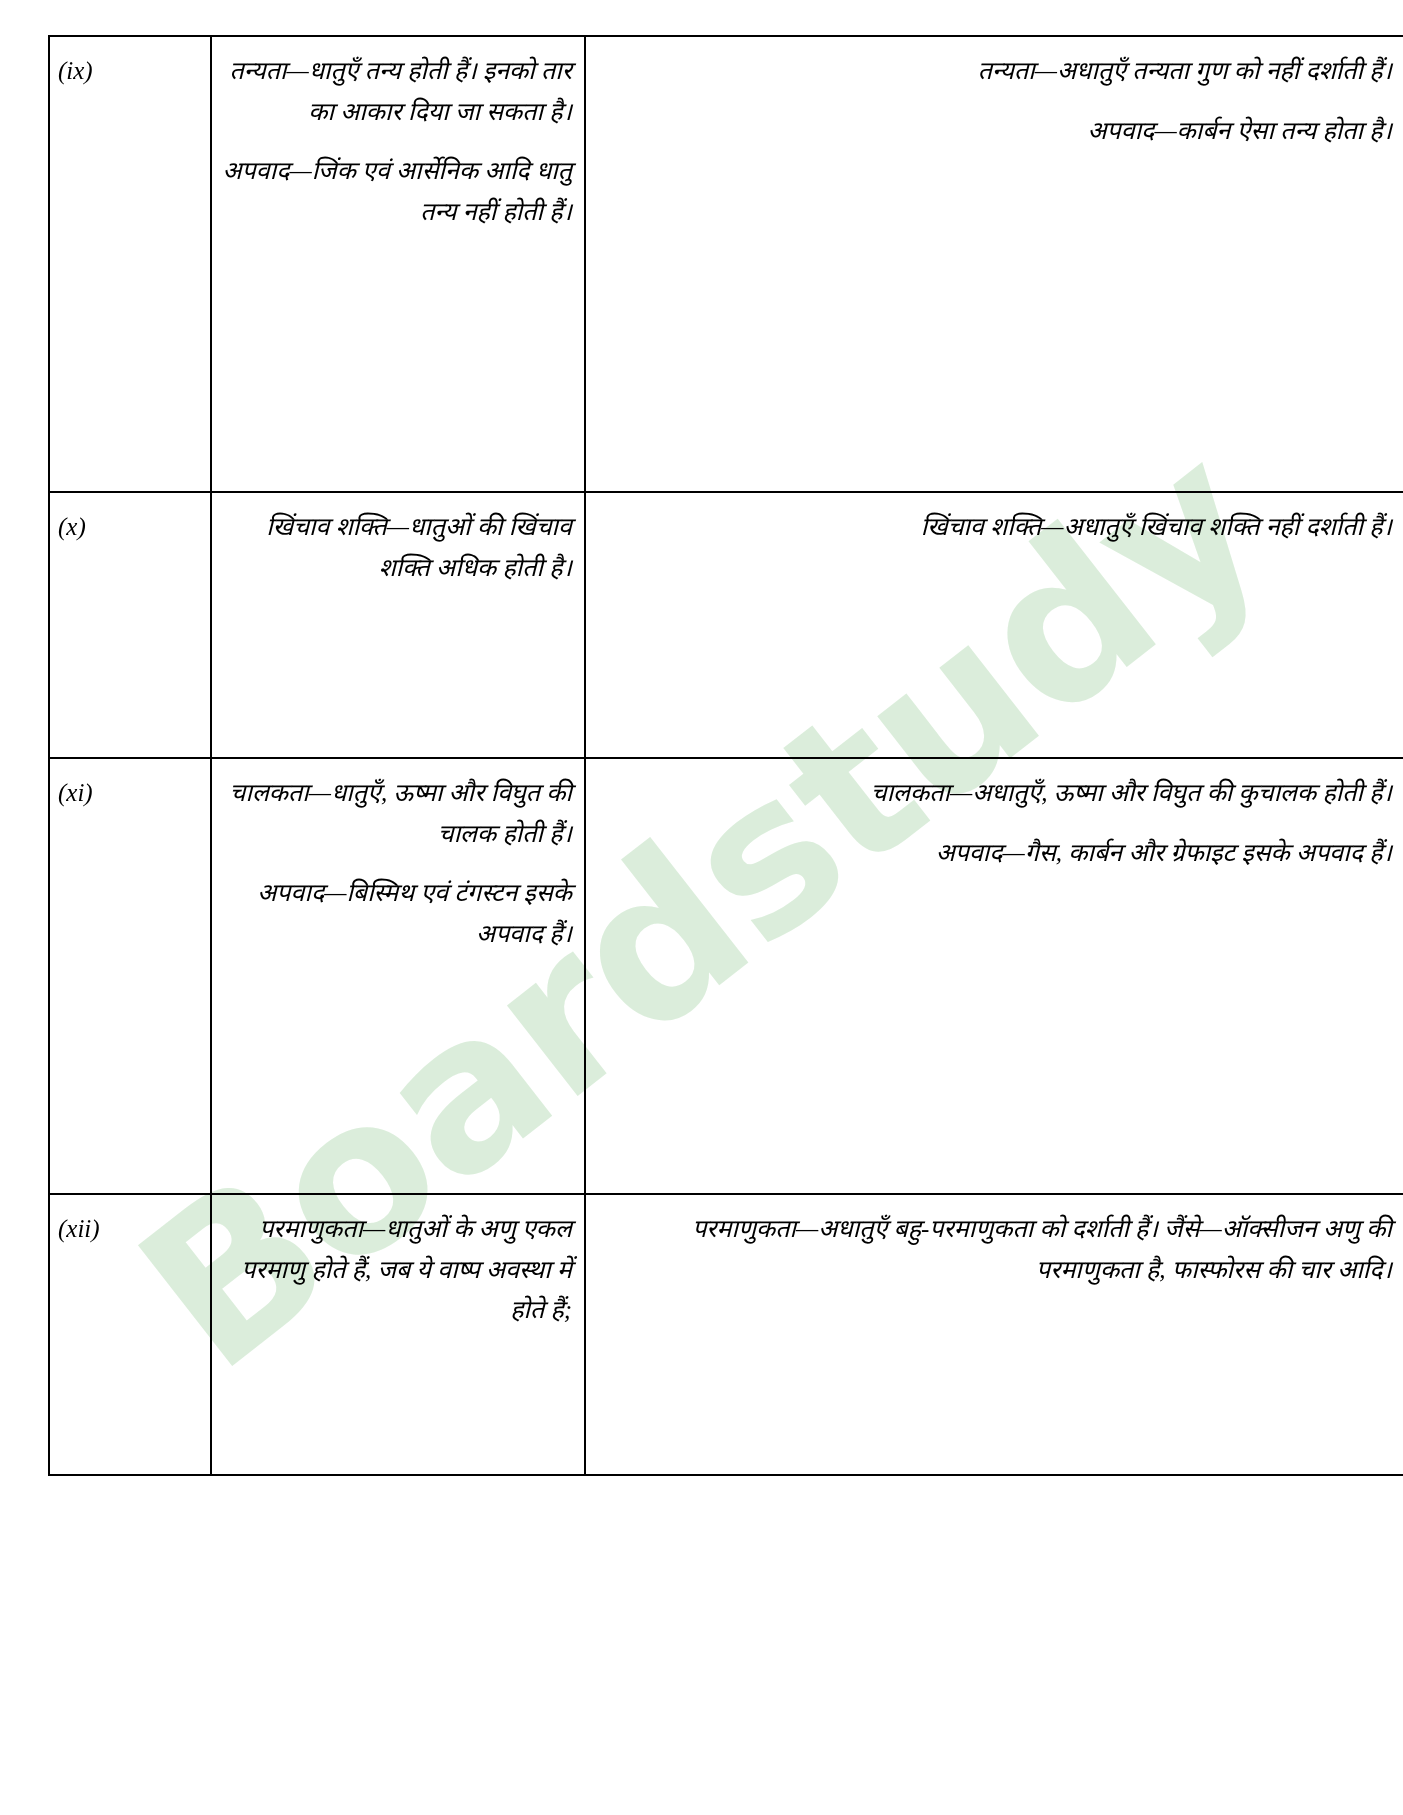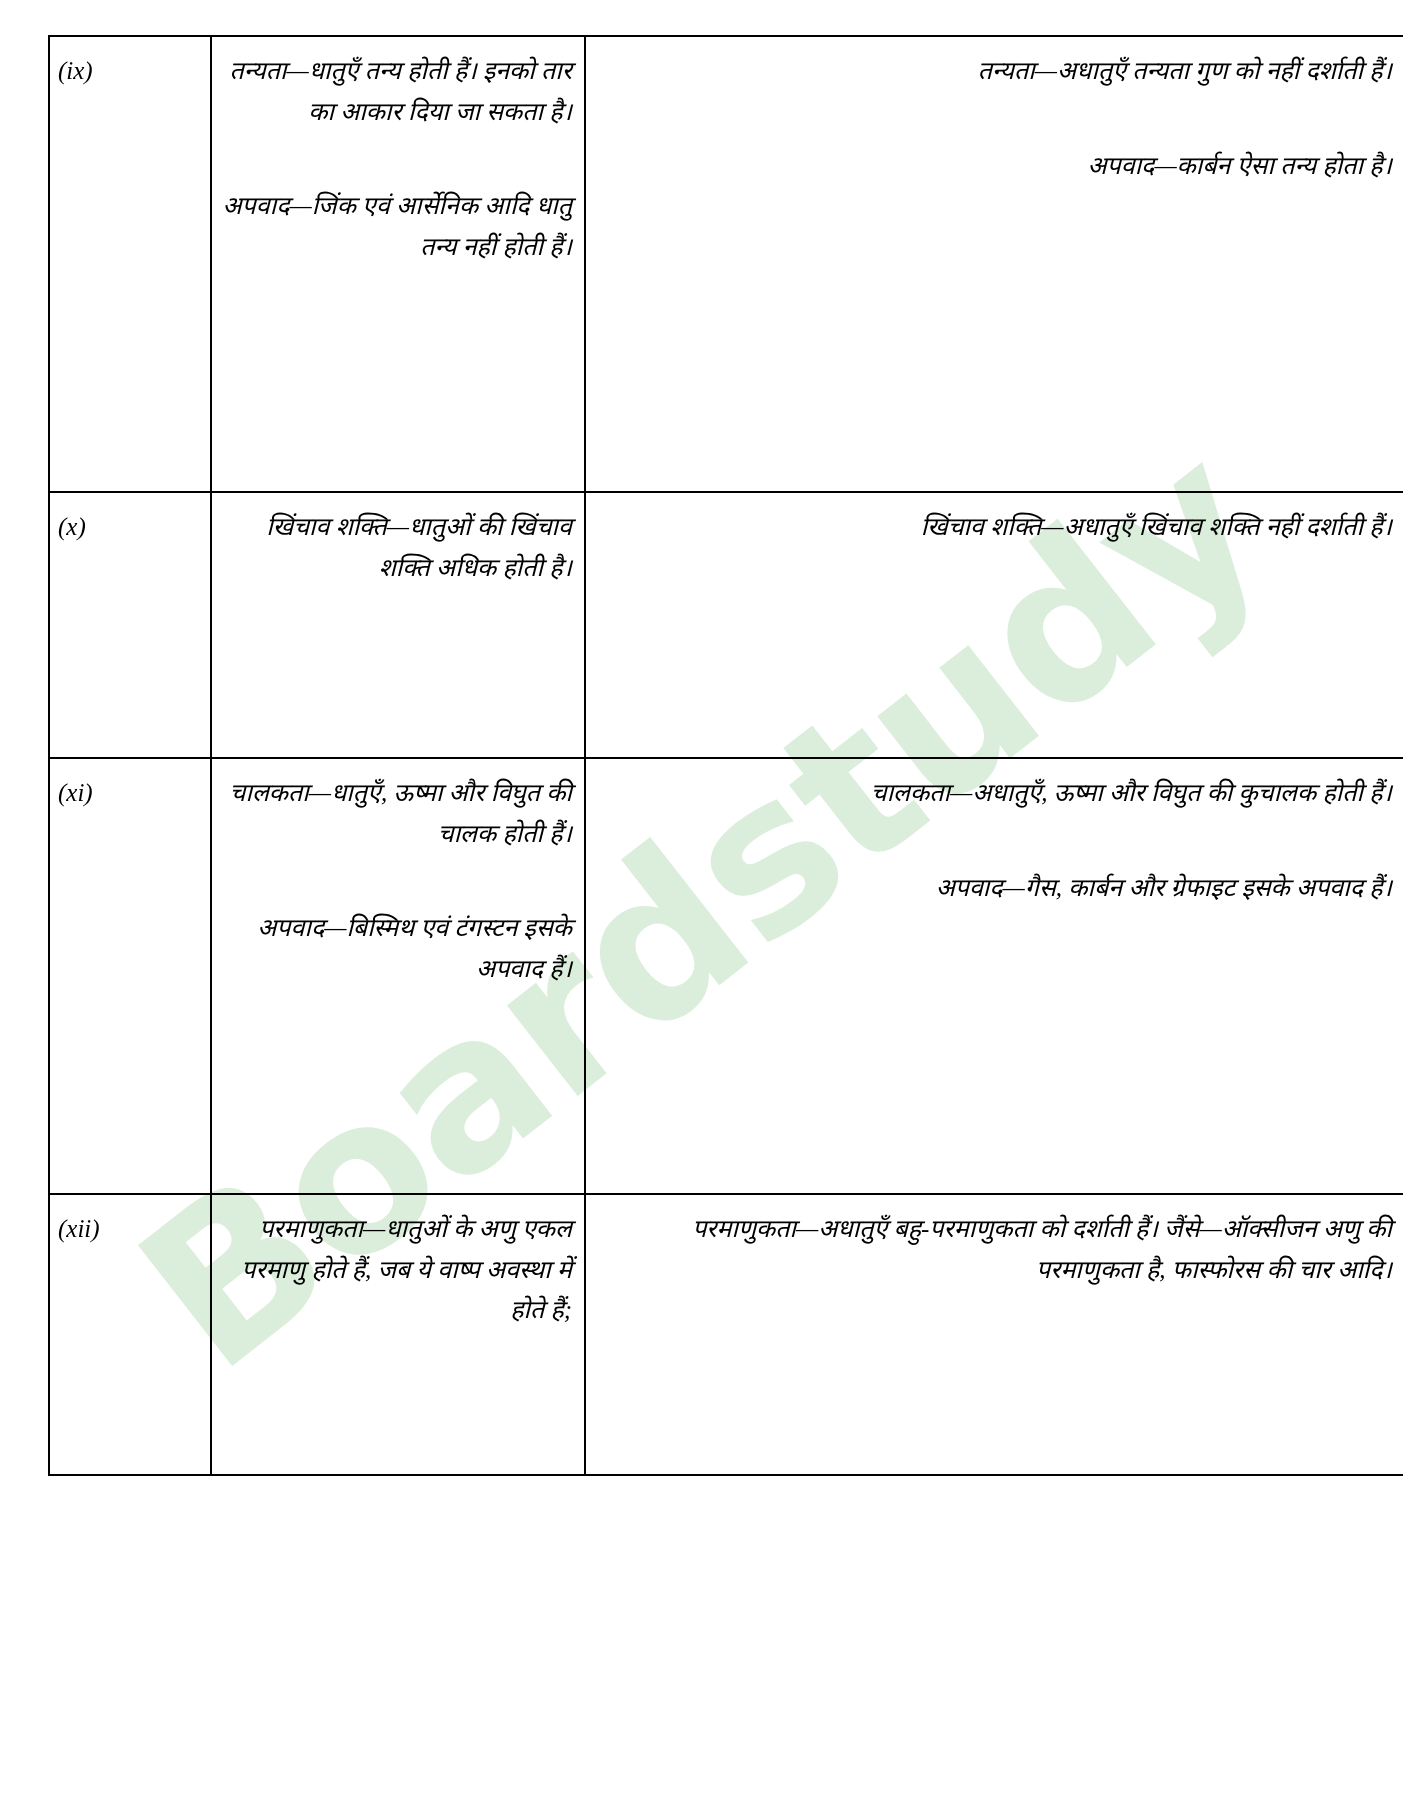--- a/index.html
+++ b/index.html
@@ -77,21 +77,21 @@
     width: 352px;
   }
   td.col-nonmetal {
     width: 798px;
   }
   .para {
     margin: 0 0 0 0;
     text-align: right;
   }
   .para + .para {
-    margin-top: 54px;
+    margin-top: 19px;
   }
   .row-ix td { height: 430px; }
   .row-x td { height: 240px; }
   .row-xi td { height: 410px; }
   .row-xii td { height: 255px; }
 </style>
 </head>
 <body>
 
 <div id="watermark">

